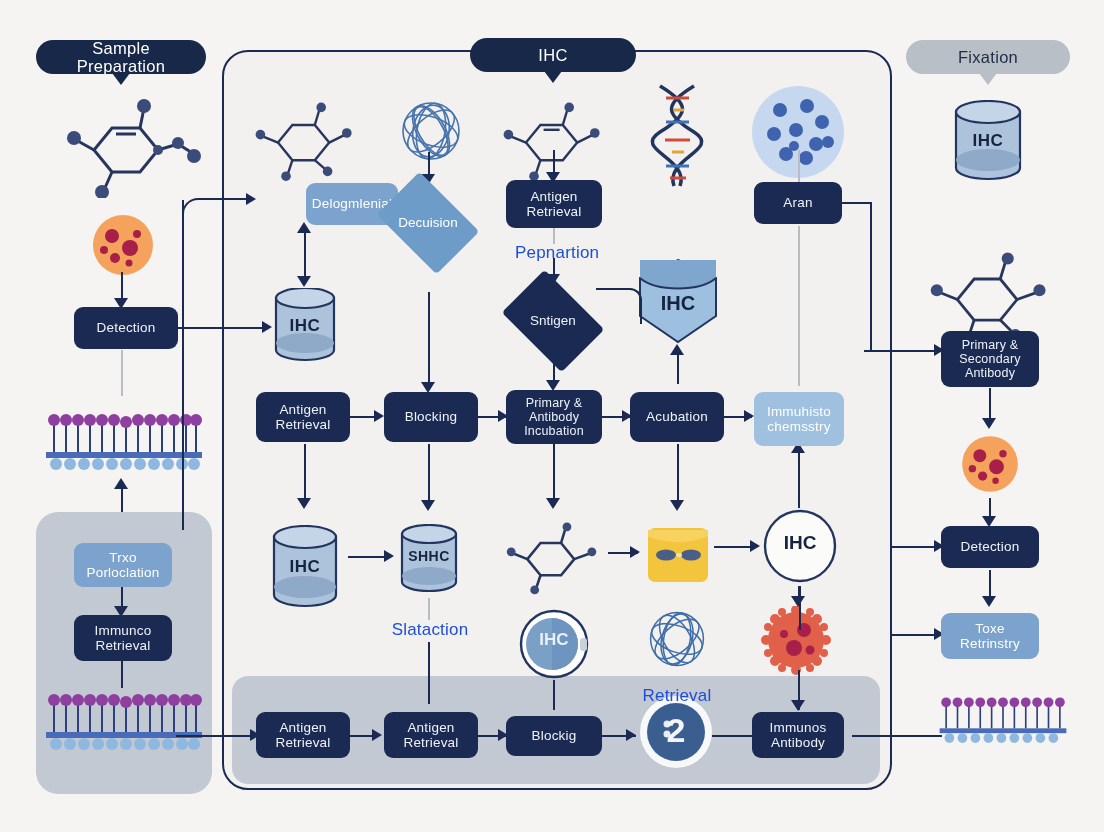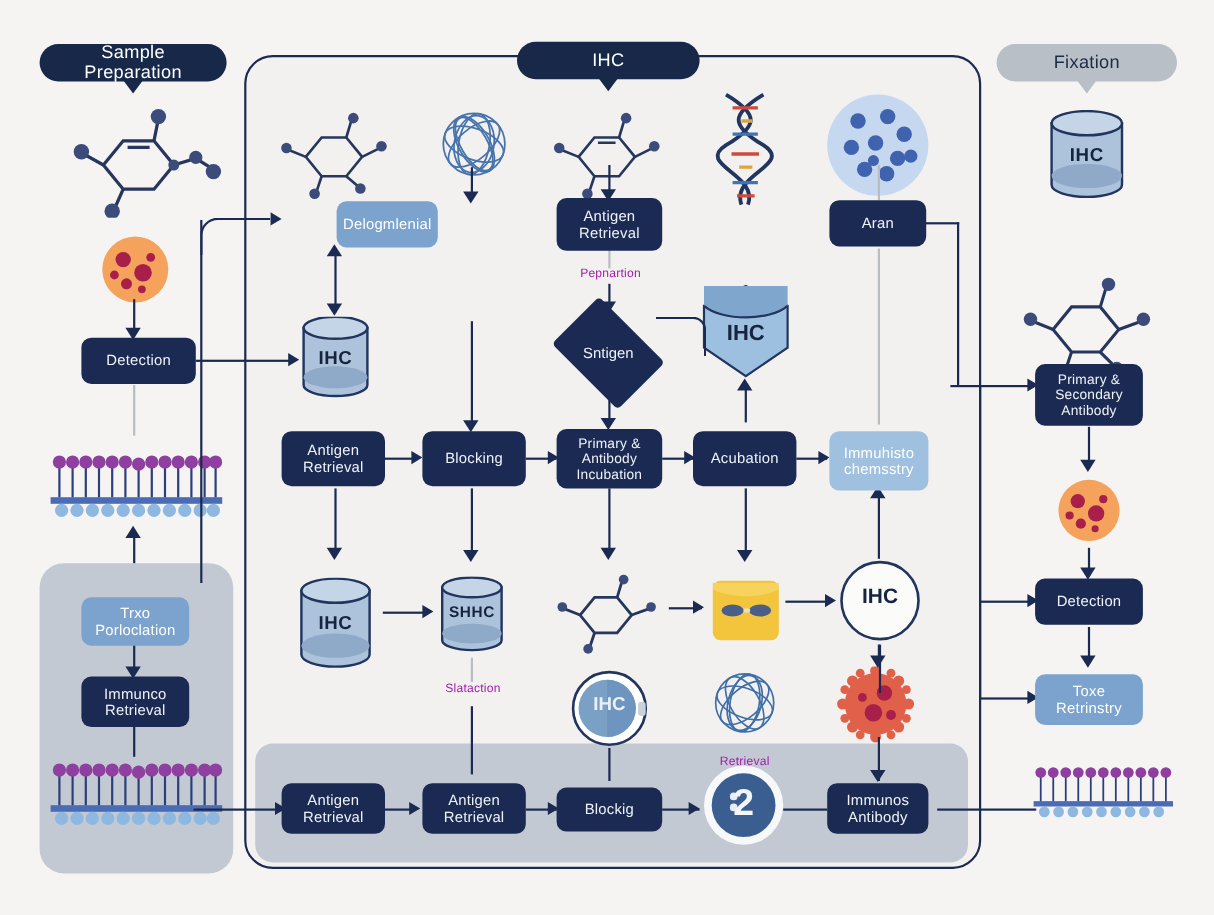--- a/index.html
+++ b/index.html
@@ -74,21 +74,21 @@
   .lh{height:2px;}
   .lv{width:2px;}
   .ln.faint{background:#b9bcc0;}
   .ar{position:absolute;width:0;height:0;}
   .ar-r{border-top:6px solid transparent;border-bottom:6px solid transparent;border-left:10px solid #1b2a52;}
   .ar-d{border-left:7px solid transparent;border-right:7px solid transparent;border-top:11px solid #1b2a52;}
   .ar-u{border-left:7px solid transparent;border-right:7px solid transparent;border-bottom:11px solid #1b2a52;}
 
   .elbow{position:absolute;border:2px solid #1b2a52;background:transparent;}
 
-  .cap{position:absolute;font-size:11px;color:#a21caf;letter-spacing:.2px;}
+  .cap{position:absolute;font-size:17px;color:#1d4ed8;letter-spacing:.2px;}
 
   
   .gfx{position:absolute;}
   .cyl-label{position:absolute;width:100%;text-align:center;top:38%;
     font-size:17px;font-weight:bold;color:#16243f;letter-spacing:.5px;}
   .hex-label{position:absolute;width:100%;text-align:center;top:40%;
     font-size:20px;font-weight:bold;color:#16243f;}
   .circ-label{position:absolute;width:100%;text-align:center;top:32%;
     font-size:19px;font-weight:bold;color:#16243f;}
   .badge-label{position:absolute;width:100%;text-align:center;top:30%;
@@ -629,20 +629,24 @@
 
   <div class="node box dark" style="left:74px;top:615px;width:98px;height:46px;">
     <span>Immunco
 Retrieval</span>
   </div>
 
   <div class="node box mid" style="left:258px;top:183px;width:92px;height:42px;margin-left:48px;">
     <span>Delogmlenial</span>
   </div>
 
+  <div class="node diamond mid" style="left:368px;top:180px;">
+    <div class="dshape"></div>
+    <div class="dlabel">Decuision</div>
+  </div>
 
   <div class="node box dark" style="left:506px;top:180px;width:96px;height:48px;">
     <span>Antigen
 Retrieval</span>
   </div>
 
   <div class="node box dark" style="left:754px;top:182px;width:88px;height:42px;">
     <span>Aran</span>
   </div>
 

